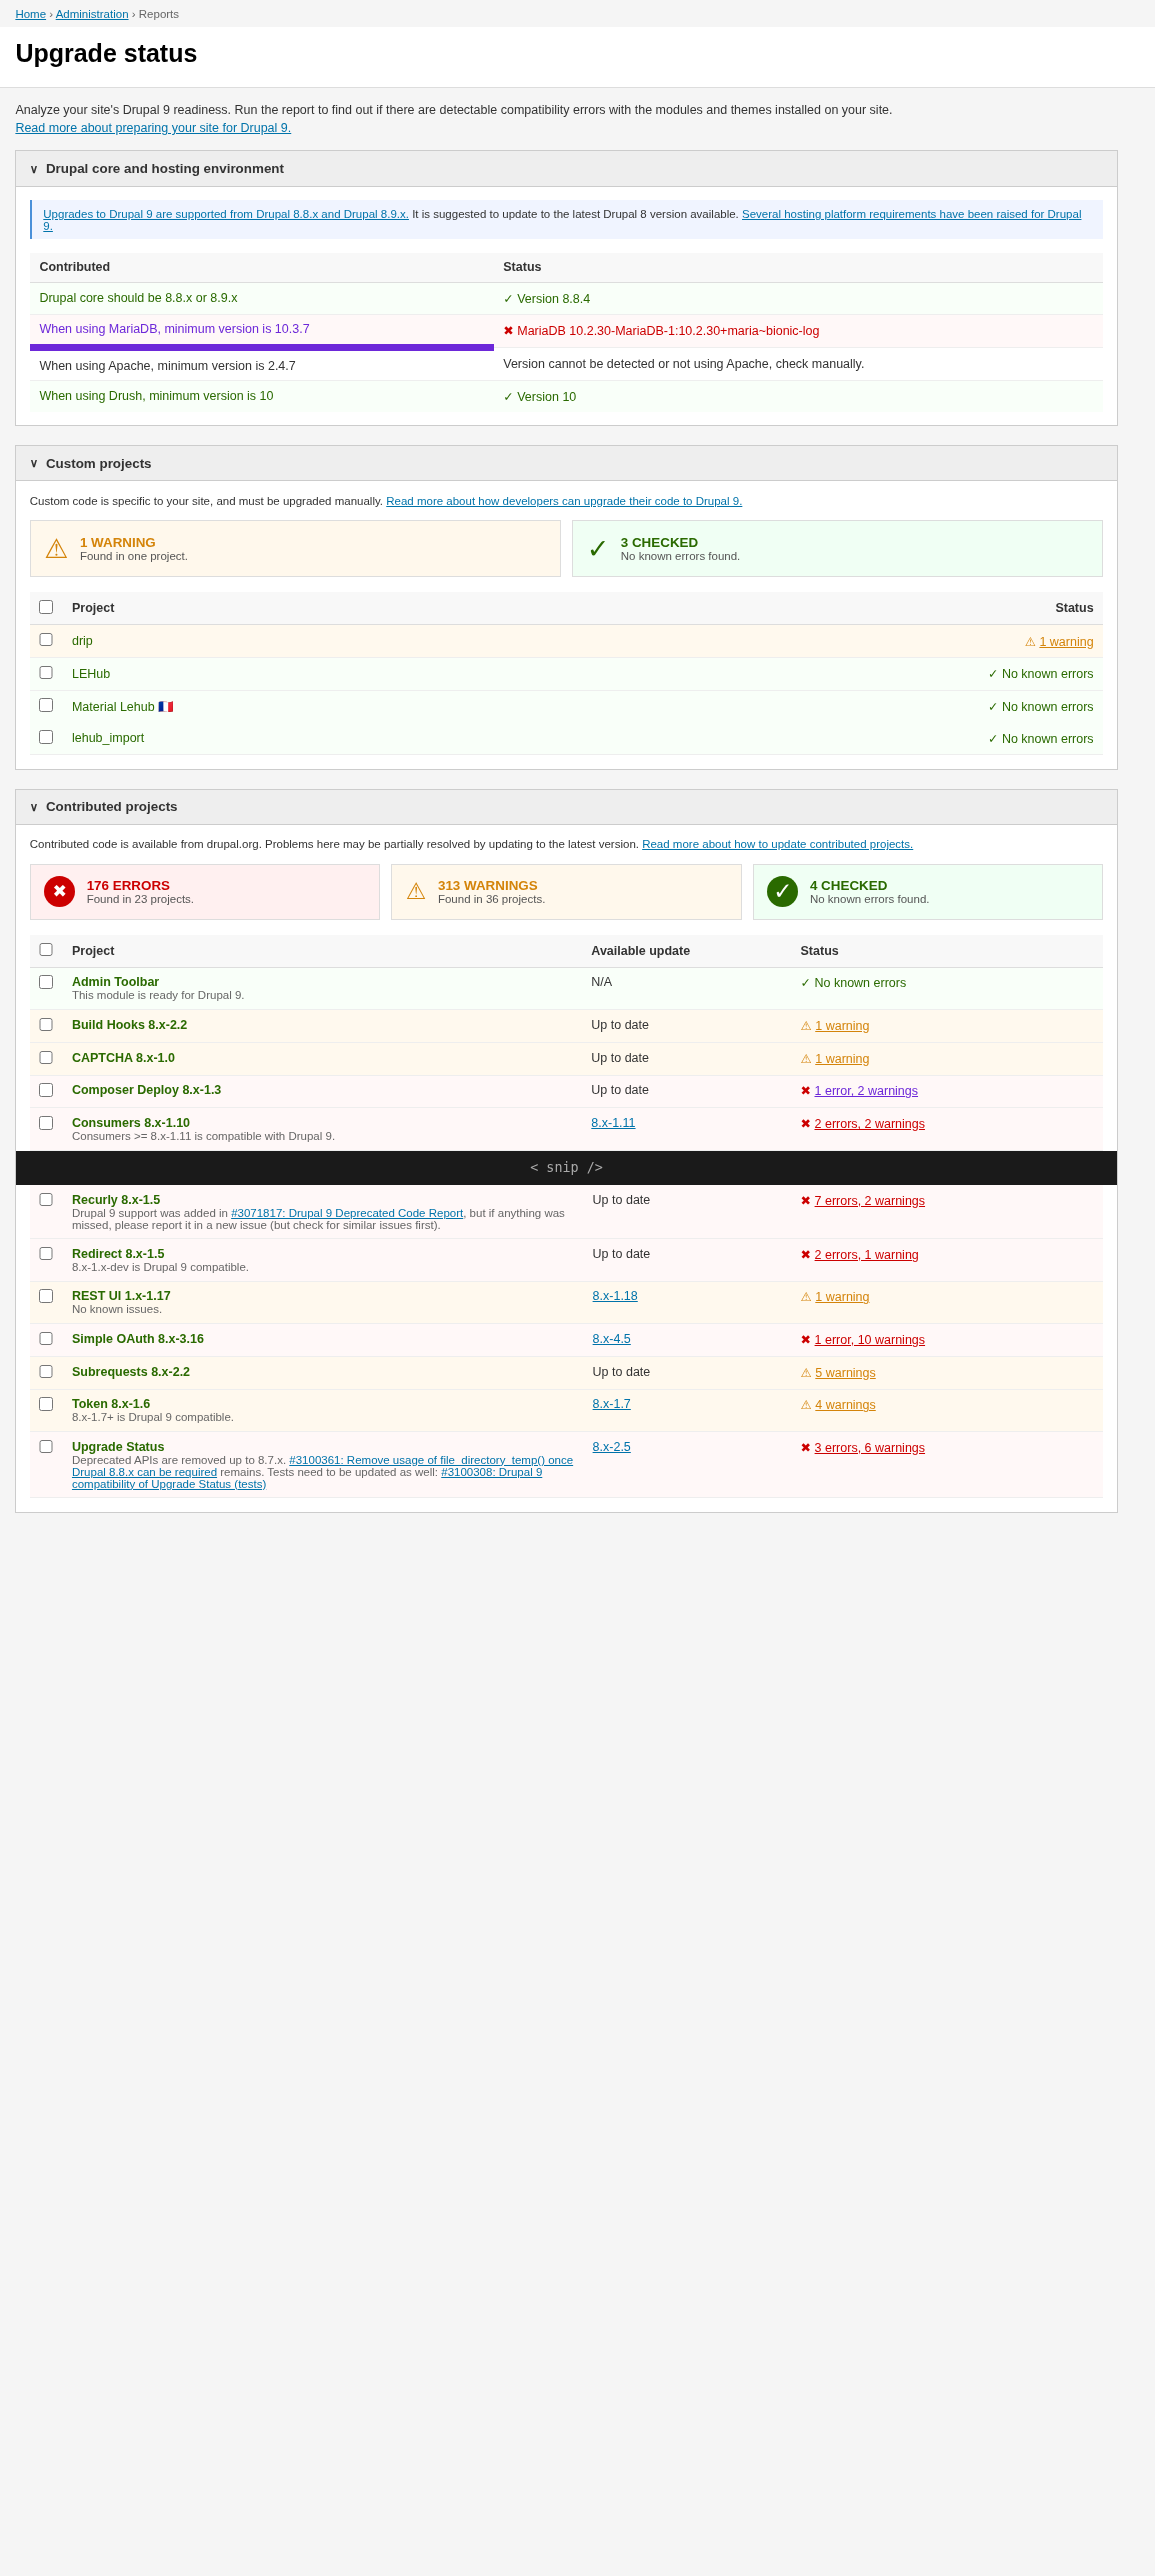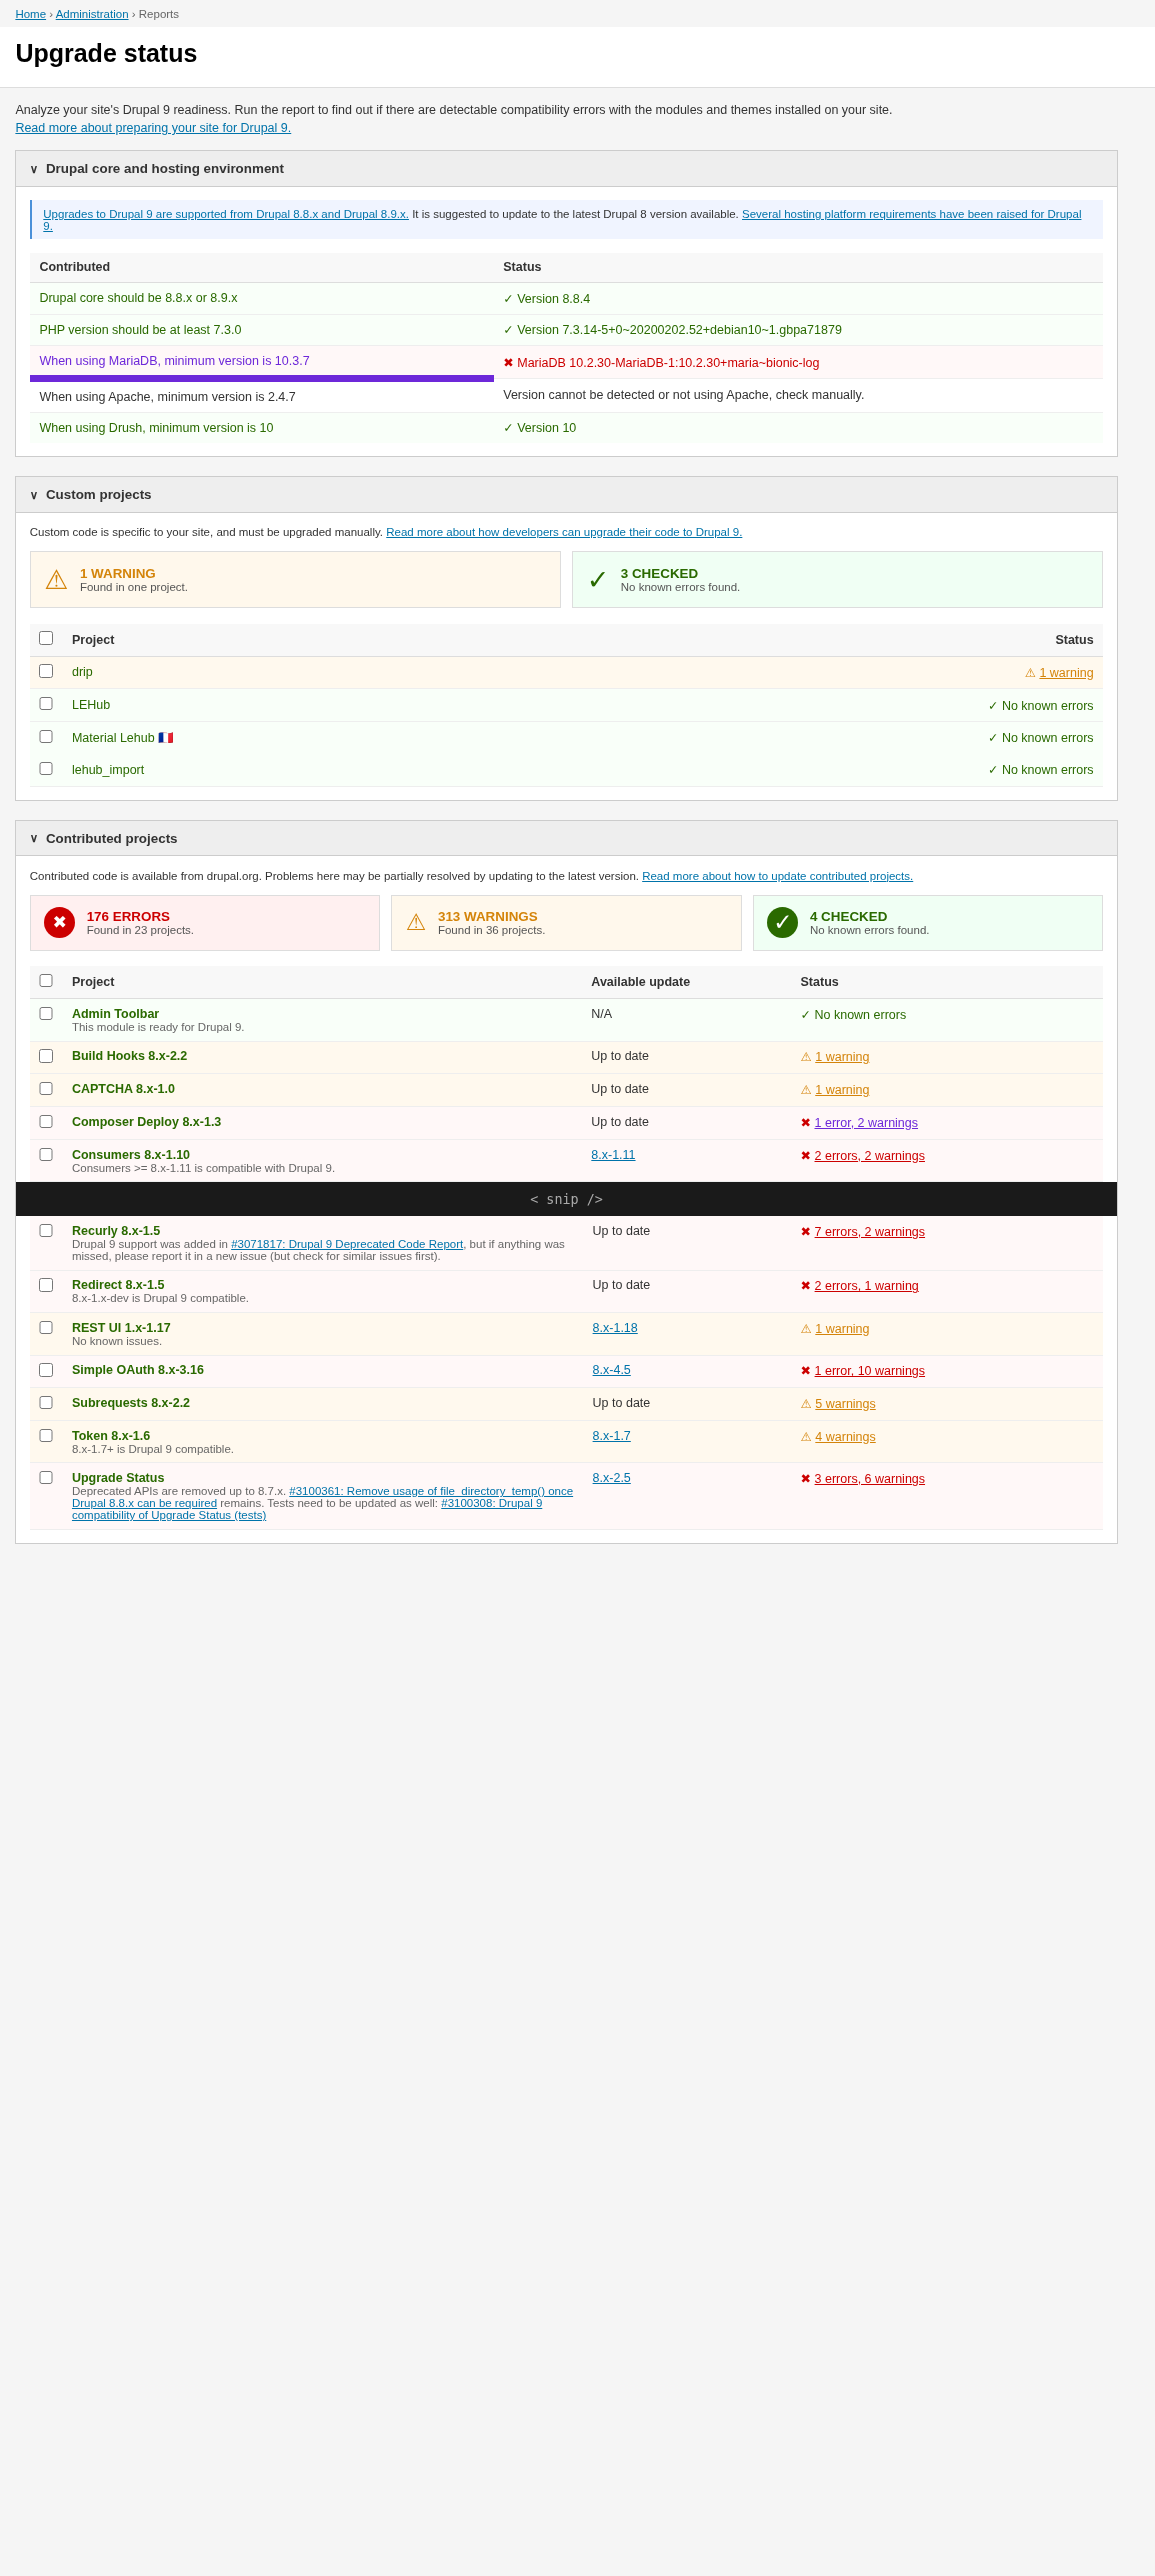--- a/index.html
+++ b/index.html
@@ -50,24 +50,20 @@
             <th style="text-align:left; padding:7.7px 9.6px; background:#f8f8f8; border-bottom:1.9px solid #ddd; font-weight:bold;">Status</th>
           </tr>
         </thead>
         <tbody>
 
           <tr style="background:#f9fff9;">
             <td style="padding:7.7px 9.6px; border-bottom:1px solid #eee; color:#2a6a00;">Drupal core should be 8.8.x or 8.9.x</td>
             <td style="padding:7.7px 9.6px; border-bottom:1px solid #eee; color:#2a6a00;"><span>✓</span> Version 8.8.4</td>
           </tr>
 
-          <tr style="background:#f9fff9;">
-            <td style="padding:7.7px 9.6px; border-bottom:1px solid #eee; color:#2a6a00;">PHP version should be at least 7.3.0</td>
-            <td style="padding:7.7px 9.6px; border-bottom:1px solid #eee; color:#2a6a00;"><span>✓</span> Version 7.3.14-5+0~20200202.52+debian10~1.gbpa71879</td>
-          </tr>
 
           <tr style="background:#fff8f8;">
             <td style="padding:7.7px 9.6px; border-bottom:7px solid #6d28d9; color:#6d28d9;">When using MariaDB, minimum version is 10.3.7</td>
             <td style="padding:7.7px 9.6px; border-bottom:1px solid #eee; color:#c00;"><span>✖</span> MariaDB 10.2.30-MariaDB-1:10.2.30+maria~bionic-log</td>
           </tr>
 
           <tr>
             <td style="padding:7.7px 9.6px; border-bottom:1px solid #eee; color:#333;">When using Apache, minimum version is 2.4.7</td>
             <td style="padding:7.7px 9.6px; border-bottom:1px solid #eee; color:#333;">Version cannot be detected or not using Apache, check manually.</td>
           </tr>

